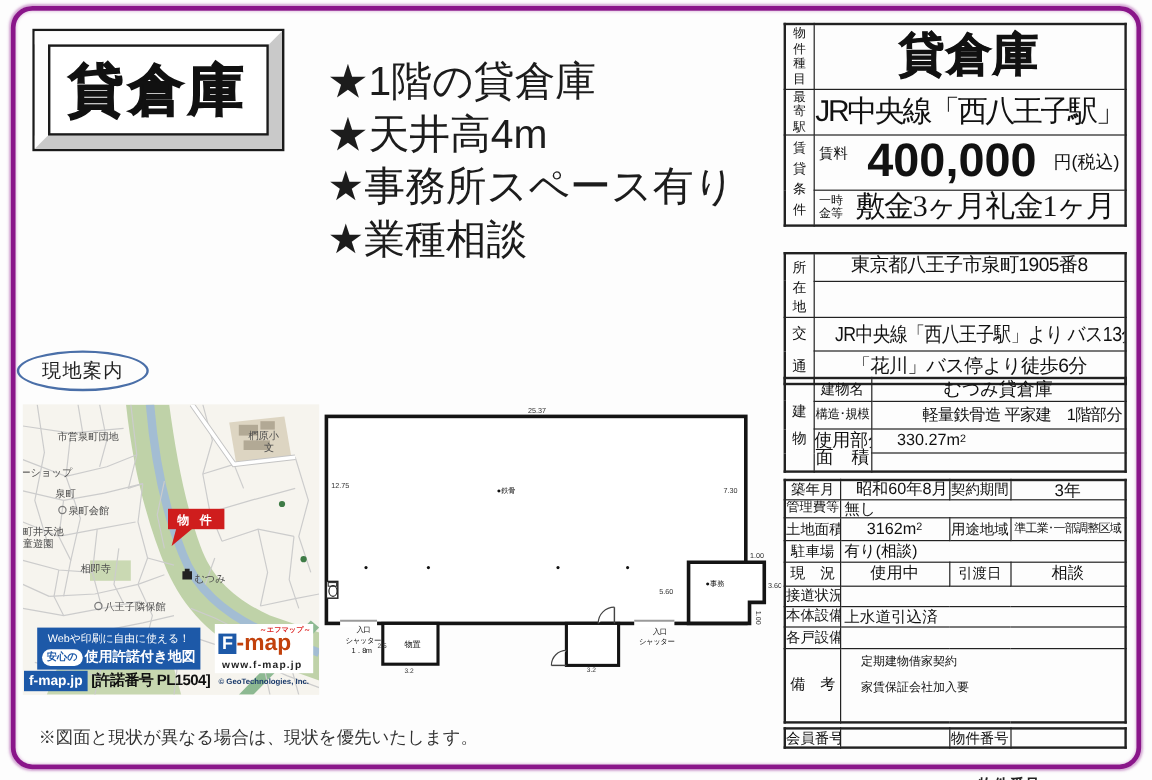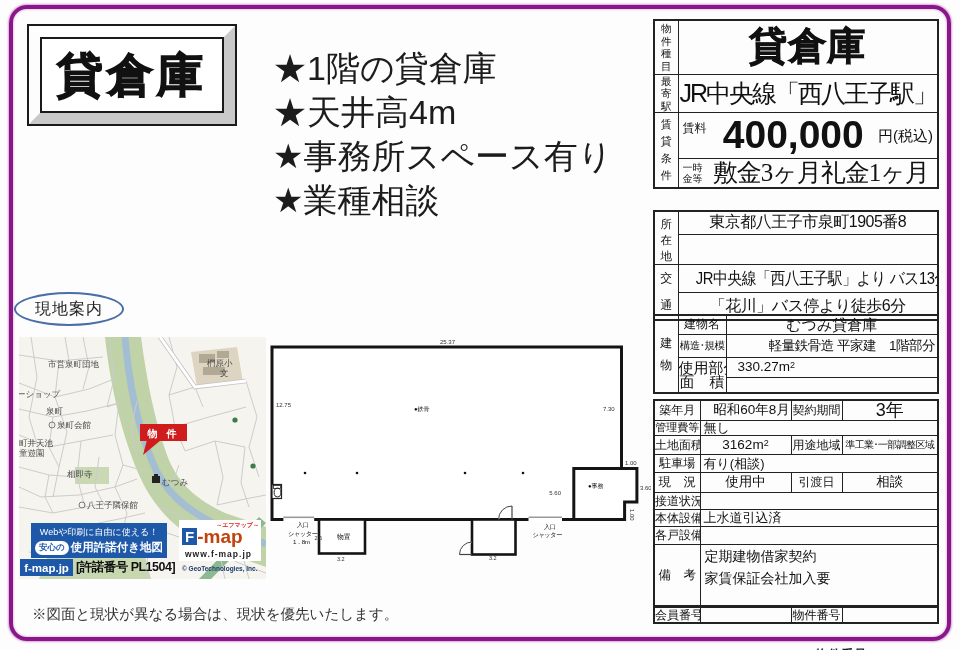--- a/index.html
+++ b/index.html
@@ -331,21 +331,21 @@
   <tr style="height:23.5px;">
 
     <td class="cen" style="font-size:10.5px;letter-spacing:-0.5px;">構造･規模</td>
 
     <td style="font-size:13.5px;letter-spacing:-0.5px;text-align:right;padding-right:2px;">軽量鉄骨造 平家建　1階部分</td>
   </tr>
   <tr style="height:20px;">
 
     <td class="cen" rowspan="2" style="font-size:15px;line-height:14px;">使用部分<br>面　積</td>
 
-    <td style="font-size:13.5px;padding-left:11px;">330.27m<span style="font-size:9px;vertical-align:3px;">2</span></td>
+    <td style="font-size:13.5px;padding-left:21px;">330.27m<span style="font-size:9px;vertical-align:3px;">2</span></td>
   </tr>
   <tr style="height:15px;">
           <td></td>
         </tr>
 </tbody>
     </table>
 </div>
 
 <div class="abs" style="left:653px;top:399px;">
 <table class="tb" style="border:2px solid #222;">
@@ -353,21 +353,21 @@
         <col style="width:46px">
         <col style="width:91px">
         <col style="width:51px">
         <col style="width:96px">
       </colgroup>
   <tbody>
         <tr style="height:16px;">
     <td class="cen" style="font-size:12px;">築年月</td>
     <td class="cen" style="font-size:13.5px;padding-left:12px;">昭和60年8月</td>
     <td class="cen" style="font-size:12px;">契約期間</td>
-    <td class="cen" style="font-size:18px;margin-top:32px;">3年</td>
+    <td class="cen" style="font-size:14px;margin-top:32px;">3年</td>
   </tr>
   <tr style="height:15.5px;">
     <td class="cen" style="font-size:11px;">管理費等</td>
     <td colspan="3" style="font-size:13px;padding-left:3px;">無し</td>
   </tr>
   <tr style="height:18.5px;">
     <td class="cen" style="font-size:12px;">土地面積</td>
     <td class="cen" style="font-size:13.5px;">3162m<span style="font-size:9px;vertical-align:3px;">2</span></td>
     <td class="cen" style="font-size:12px;">用途地域</td>
     <td class="cen" style="font-size:10px;letter-spacing:-0.6px;">準工業･一部調整区域</td>
@@ -389,21 +389,21 @@
   <tr style="height:17px;">
     <td class="cen" style="font-size:12px;">本体設備</td>
     <td colspan="3" style="font-size:13px;padding-left:3px;">上水道引込済</td>
   </tr>
   <tr style="height:18px;">
     <td class="cen" style="font-size:12px;">各戸設備</td>
     <td colspan="3"></td>
   </tr>
   <tr style="height:62px;">
     <td class="cen" style="font-size:12.5px;">備　考</td>
-    <td colspan="3" style="font-size:14px;padding-left:4px;vertical-align:top;white-space:normal;line-height:22px;padding-top:0;">定期建物借家契約<br>家賃保証会社加入要</td>
+    <td colspan="3" style="font-size:10px;padding-left:17px;vertical-align:top;white-space:normal;line-height:22px;padding-top:0;">定期建物借家契約<br>家賃保証会社加入要</td>
   </tr>
 </tbody>
     </table>
 </div>
 
 <div class="abs" style="left:653px;top:606px;">
 <table class="tb" style="border:2px solid #222;">
   <colgroup>
         <col style="width:46px">
         <col style="width:91px">

